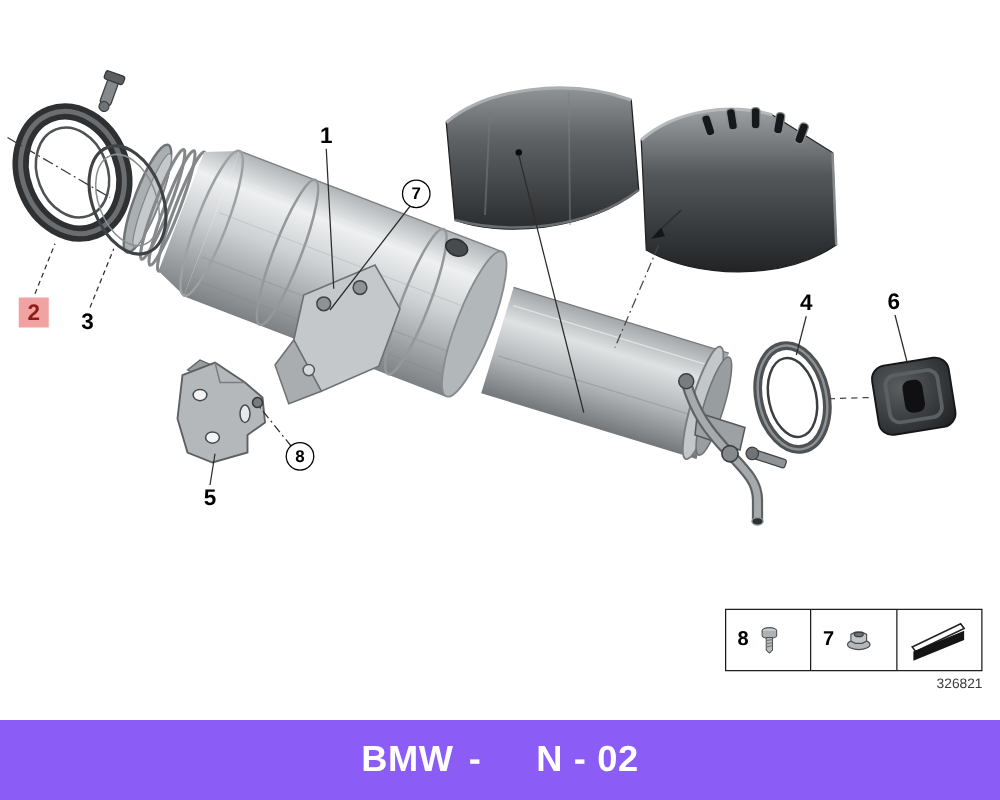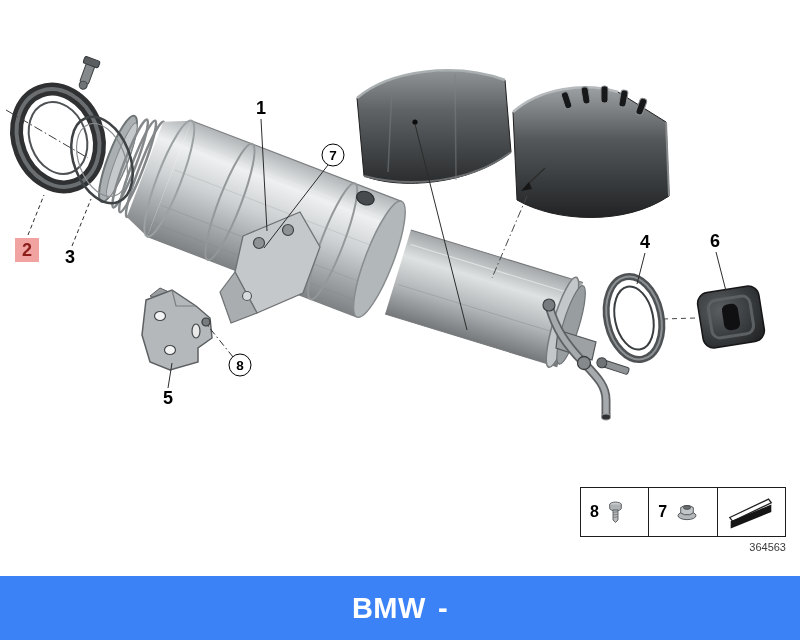--- a/index.html
+++ b/index.html
@@ -20,21 +20,21 @@
   .legend { position:absolute; left:580px; top:487px; width:206px; height:50px;
             border:1.6px solid #1d1d1d; background:#fff; display:flex; }
   .legend-cell { flex:1; display:flex; align-items:center; justify-content:flex-start;
                  gap:9px; padding:4px 9px; border-right:1.6px solid #1d1d1d; cursor:pointer; }
   .legend-cell:last-child { border-right:none; justify-content:center; }
   .legend-label { font-weight:bold; font-size:16px; color:#000; }
 
   .diagram-number { position:absolute; left:580px; top:541px; width:206px;
                     text-align:right; font-size:11px; color:#3a3a3a; }
 
-  .footer { position:absolute; left:0; top:576px; width:800px; height:64px; background:#3b82f6;
+  .footer { position:absolute; left:0; top:576px; width:800px; height:64px; background:#8b5cf6;
             color:#fff; display:flex; align-items:center; justify-content:center;
             font-size:29px; font-weight:600; letter-spacing:0.5px; }
   .footer span { margin:0 6px; }
   .footer .footer-code { margin-left:38px; }
 </style>
 </head>
 <body>
 
 <div class="page">
   <div class="canvas">
@@ -234,20 +234,21 @@
         </svg>
       </div>
       <div class="legend-cell">
         <svg width="48" height="34" viewBox="0 0 52 36">
           <polygon points="3,24 45,4 48,8 6,28" fill="none" stroke="#222" stroke-width="1.4"></polygon>
           <polygon points="4,28 48,10 48,18 4,36" fill="#151515"></polygon>
         </svg>
       </div>
     </div>
 
-    <div class="diagram-number">364563</div>
+    <div class="diagram-number">326821</div>
   </div>
 
   <div class="footer">
     <span>BMW</span>
     <span>-</span>
+    <span class="footer-code">N - 02</span>
   </div>
 </div>
 
 </body></html>

